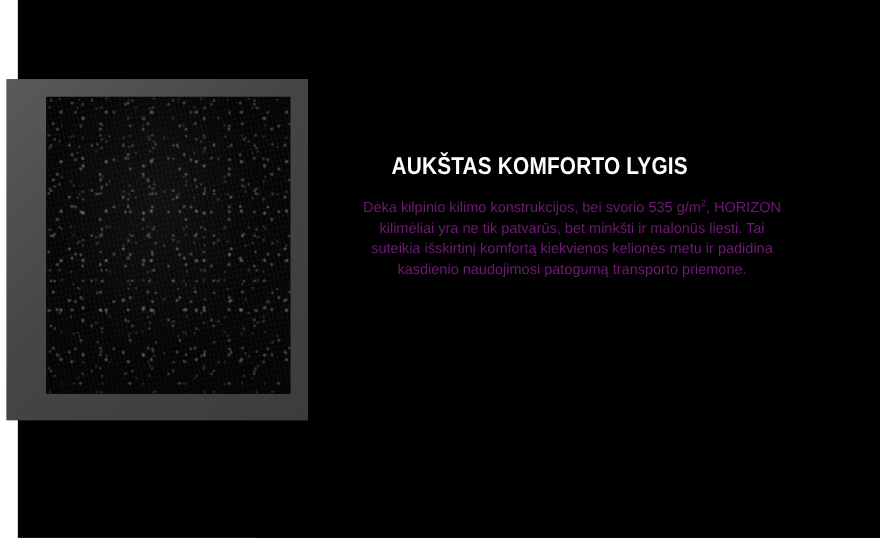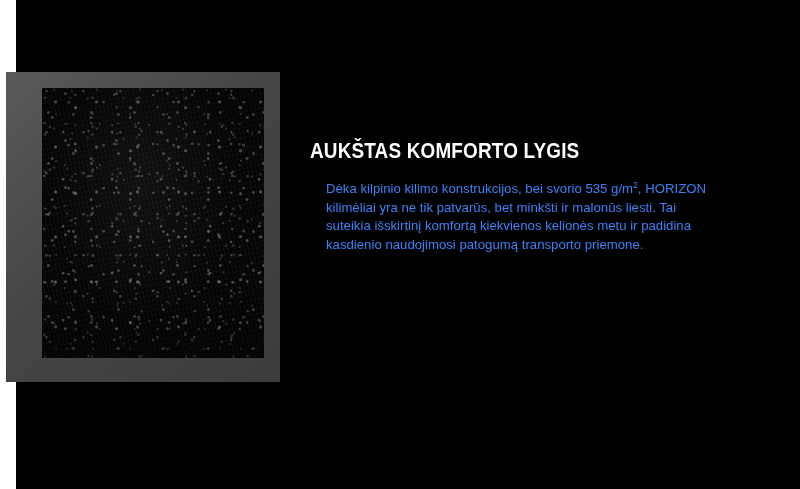--- a/index.html
+++ b/index.html
@@ -109,34 +109,35 @@
     background: radial-gradient(ellipse at 45% 35%, rgba(255,255,255,0.045) 0%, rgba(0,0,0,0) 55%),
                 linear-gradient(180deg, rgba(0,0,0,0.18) 0%, rgba(0,0,0,0) 28%, rgba(0,0,0,0) 72%, rgba(0,0,0,0.30) 100%);
   }
 
   
   .text-block {
     position: absolute;
     left: 310px;
     top: 138px;
     width: 420px;
+    text-align: center;
   }
   .headline {
     color: #ffffff;
     font-family: "Liberation Sans Narrow", "Liberation Sans", sans-serif;
     font-weight: bold;
     font-size: 22px;
     letter-spacing: 0.2px;
     transform: scaleX(0.86);
     transform-origin: left center;
     margin: 0 0 10px 0;
     white-space: nowrap;
   }
   .body-copy {
-    color: #3b82f6;
+    color: #701a75;
     font-size: 13.2px;
     line-height: 18.5px;
     margin: 16px;
     max-width: 400px;
   }
   .body-copy sup {
     font-size: 8.5px;
     vertical-align: super;
     line-height: 0;
   }

